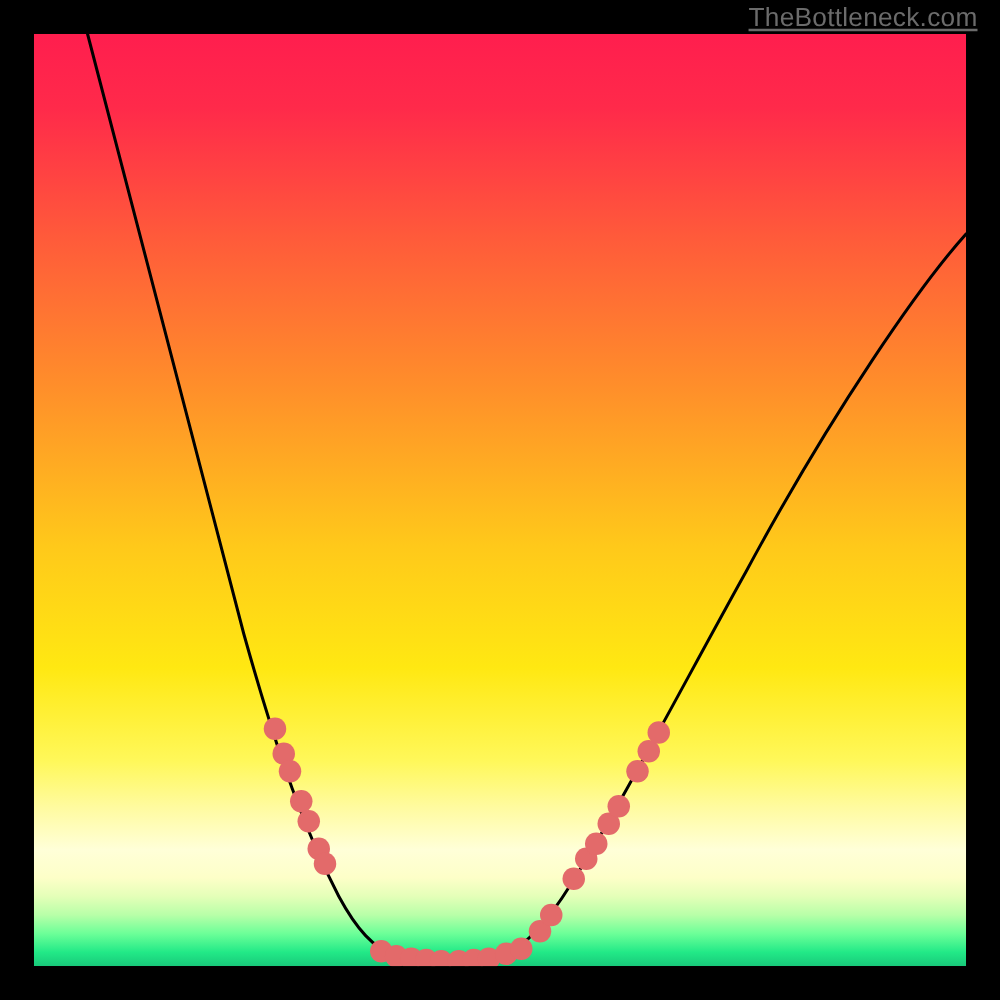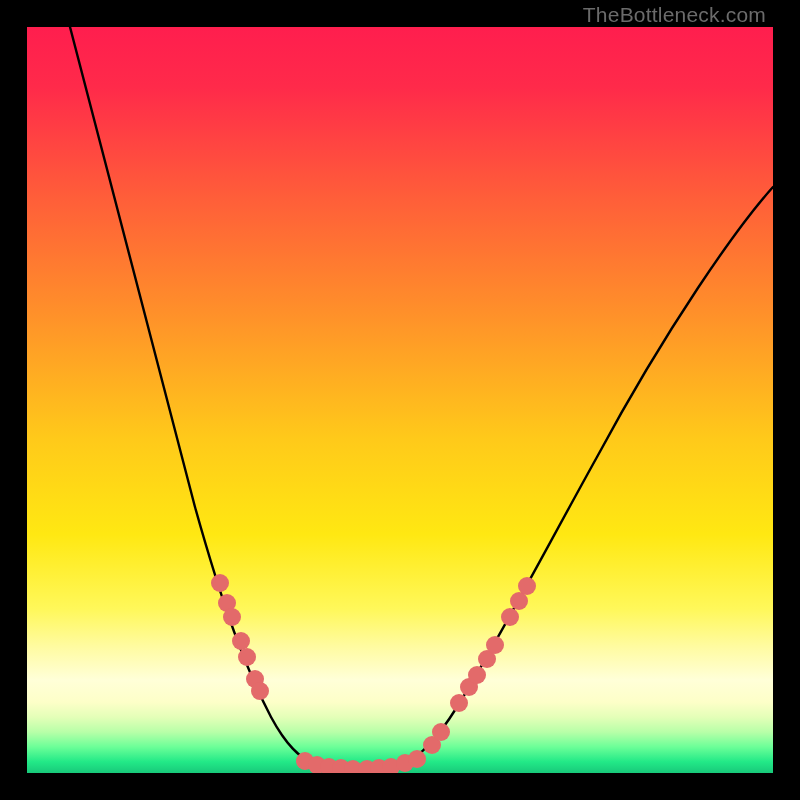--- a/index.html
+++ b/index.html
@@ -30,26 +30,27 @@
     position: absolute;
     left: 0;
     top: 0;
     width: 746px;
     height: 746px;
     pointer-events: none;
   }
   .watermark {
     position: absolute;
     top: 3px;
-    right: 34px;
+    right: 18px;
     color: #6b6b6b;
     font-size: 21px;
     font-weight: 500;
     letter-spacing: 0.2px;
     user-select: none;
+    text-decoration: underline;
   }
 </style>
 </head>
 <body>
 
 <div class="frame">
   <svg class="gradient" viewBox="0 0 746 746" preserveAspectRatio="none">
     <defs>
       <linearGradient id="bg-grad" x1="0" y1="0" x2="0" y2="1">
           <stop offset="0.00%" stop-color="#ff1e4e"></stop>

